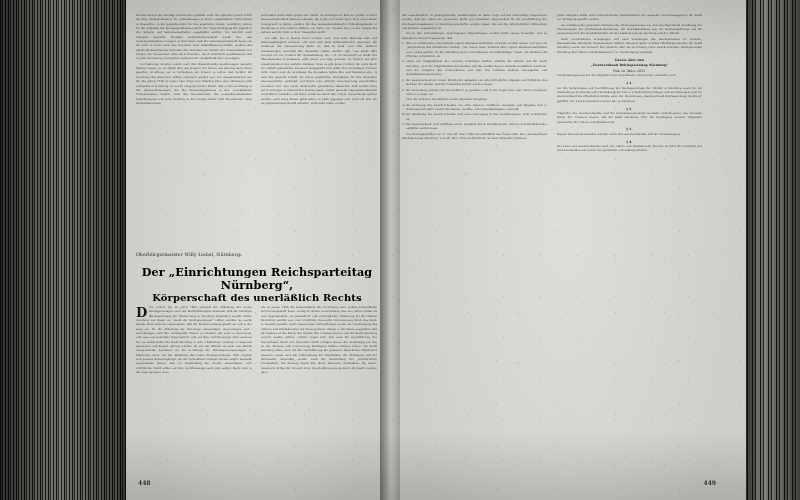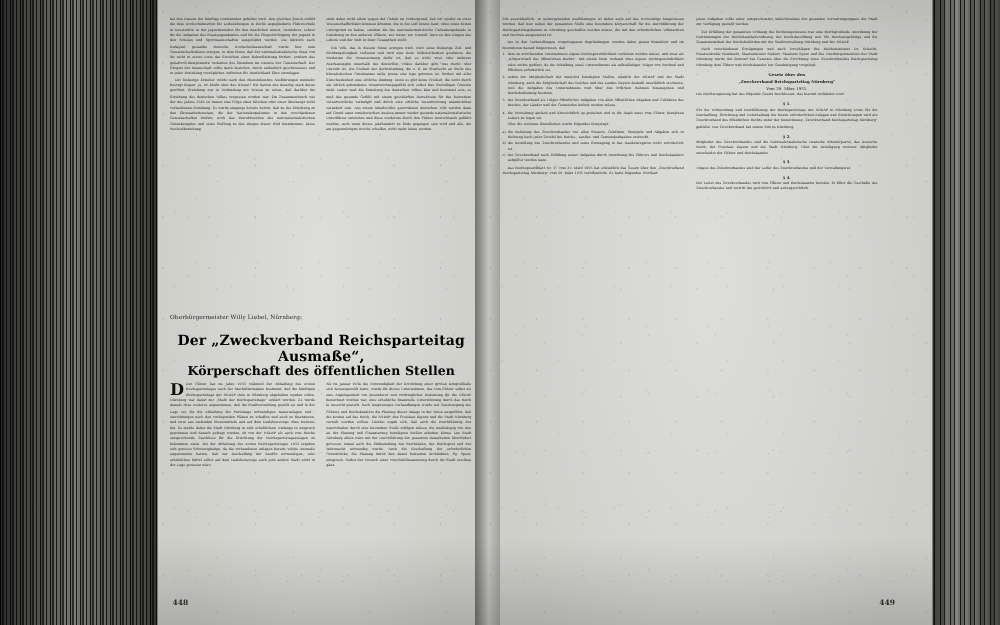--- a/index.html
+++ b/index.html
@@ -135,22 +135,22 @@
       </div>
       <div class="col body-type" style="width:116px;">
         <p class="noind">steht dabei nicht allein wegen der Gefahr im Vordergrund, daß wir wieder zu einer Wissenschaftlichkeit kommen könnten, die in die Luft hinein baut, ohne einen festen Untergrund zu haben, sondern die das nationalsozialistische Gedankengebäude in Beziehung zu den anderen Völkern, zur Natur, zur Umwelt, kurz zu den Dingen des Lebens und der Welt in ihrer Gesamtheit stellt.</p>
         <p>Ein Volk, das in diesem Sinne erzogen wird, wird seine bisherige Ziel- und Richtungslosigkeit verlieren und wird eine feste Selbstsicherheit gewinnen, die wiederum die Voraussetzung dafür ist, daß es nicht zwei oder mehrere Anschauungen innerhalb des deutschen Volkes darüber gibt, was Recht oder Unrecht ist. Die Freiheit der Rechtsfindung, die z. B. im Strafrecht an Stelle des liberalistischen Grundsatzes nulla poena sine lege getreten ist, fordert mit aller Entschiedenheit eine sittliche Bindung. Denn es gibt keine Freiheit, die nicht durch ein sittlich gebundenes Verantwortungsgefühl sich selbst ihre freiwilligen Grenzen zieht. Daher muß die Erziehung des deutschen Volkes klar und bestimmt sein, es muß das gesunde Gefühl mit einem geschärften Bewußtsein für das besondere Verantwortliche verknüpft und durch eine sittliche Verantwortung unanfechtbar verankert sein. Aus einem inhaltsvoller gewordenen deutschen Volk werden dann auf Grund einer erzieherischen Auslese immer wieder gesunde nationalsozialistische Unterführer entstehen und diese wiederum durch den Führer Deutschlands geführt werden, auch wenn dieses Jahrhundert zu Ende gegangen sein wird und alle, die am gegenwärtigen Reiche schaffen, nicht mehr leben werden.</p>
       </div>
     </div>
 
     <div class="credit" style="position:absolute;left:10px;top:252px;">Oberbürgermeister Willy Liebel, Nürnberg:</div>
 
     <div class="headline" style="position:absolute;left:6px;top:266px;width:250px;">
-      <div class="l1">Der „Zweckverband Reichsparteitag Ausmaße“,</div>
-      <div class="l2">Körperschaft des öffentlichen Stellen</div>
+      <div class="l1">Der „Einrichtungen Reichsparteitag Nürnberg“,</div>
+      <div class="l2">Körperschaft des unerläßlich Rechts</div>
     </div>
 
     <div class="cols" style="left:10px;top:306px;width:242px;gap:9px;">
       <div class="col body-type" style="width:116px;">
         <span class="dropcap">D</span>
         <p class="noind">Der Führer hat im Jahre 1933 während der Abhaltung des ersten Reichsparteitages nach der Machtübernahme bestimmt, daß die künftigen Reichsparteitage der NSDAP stets in Nürnberg abgehalten werden sollen. Nürnberg war damit zur „Stadt der Reichsparteitage“ erklärt worden. Es wurde damals ohne weiteres angenommen, daß die Stadtverwaltung gewillt sei und in der Lage sei, für die Abhaltung der Parteitage notwendigen Daueranlagen und -einrichtungen nach den vorliegenden Plänen zu schaffen und auch zu finanzieren, und zwar aus laufenden Steuermitteln und auf dem Darlehenswege ohne weiteres hin. Es mußte daher die Stadt Nürnberg in sehr erheblichem Umfange in Anspruch genommen und danach gefragt werden, ob von der NSDAP als auch vom Reiche entsprechende Zuschüsse für die Errichtung der Reichsparteitagsanlagen zu bekommen seien. Bei der Abhaltung des ersten Reichsparteitages 1933 ergaben sich gewisse Schwierigkeiten, da die vorhandenen Anlagen bereits solche Ausmaße angenommen hatten, daß zur Beschaffung der hierfür notwendigen, sehr erheblichen Mittel selbst auf dem Darlehenswege auch jede andere Stadt nicht in der Lage gewesen wäre.</p>
       </div>
       <div class="col body-type" style="width:116px;">
         <p class="noind">Als im Januar 1934 die Notwendigkeit der Errichtung einer großen Kongreßhalle sich herausgestellt hatte, wurde für dieses Unternehmen, das vom Führer selbst als eine Angelegenheit von besonderer und vordringlicher Bedeutung für die NSDAP bezeichnet worden war, eine erhebliche finanzielle Unterstützung durch das Reich in Aussicht gestellt. Nach langwierigen Verhandlungen wurde mit Genehmigung des Führers und Reichskanzlers die Planung dieser Anlage in der Weise ausgeführt, daß die Kosten auf das Reich, die NSDAP, den Freistaat Bayern und die Stadt Nürnberg verteilt werden sollten. Hierbei ergab sich, daß auch die Durchführung der Bauvorhaben durch eine besondere Stelle erfolgen müsse, die unabhängig von den an der Planung und Finanzierung beteiligten Stellen arbeiten könne. Die Stadt Nürnberg allein wäre mit der Durchführung der gesamten Bauarbeiten überfordert gewesen, zumal auch die Einbeziehung der Reichsbahn, der Reichspost und der Wehrmacht notwendig wurde. Auch die Beschaffung der erforderlichen Grundstücke, die Planung durch den damit betrauten Architekten, Pg. Speer, entsprach. Selbst der Versuch einer Vorschußfinanzierung durch die Stadt erschien gänz-</p>
       </div>

